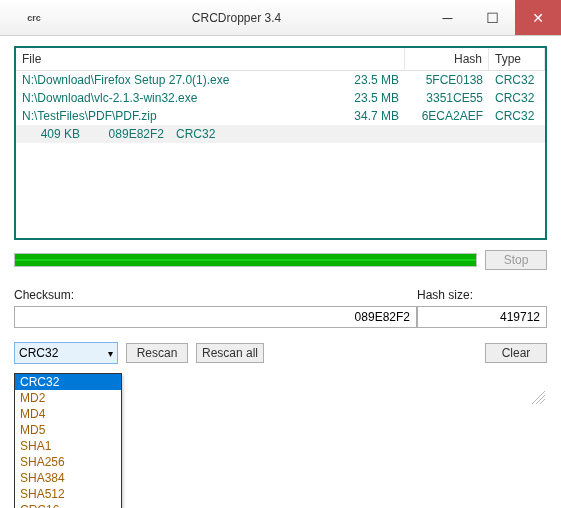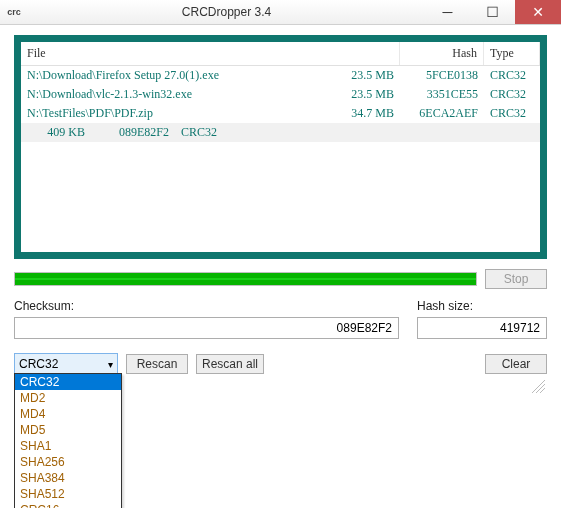--- a/index.html
+++ b/index.html
@@ -1,44 +1,44 @@
 <!DOCTYPE html>
 <html><head>
 <meta charset="utf-8">
 <style>
 * { box-sizing: border-box; margin: 0; padding: 0; }
 body { font-family: "Segoe UI", Tahoma, sans-serif; font-size: 12px; background: #fff; width: 561px; height: 508px; overflow: hidden; position: relative; }
 
-.titlebar { height: 25px; background: linear-gradient(#fff, #f0f0f0); border-bottom: 1px solid #d0d0d0; display: flex; align-items: center; }
+.titlebar { height: 36px; background: linear-gradient(#fff, #f0f0f0); border-bottom: 1px solid #d0d0d0; display: flex; align-items: center; padding-left: 20px; }
 .titlebar .icon-box { width: 28px; display: flex; justify-content: center; font-size: 9px; font-weight: bold; color: #444; }
 .titlebar .title { flex: 1; text-align: center; font-size: 12px; color: #333; }
 .titlebar .controls { display: flex; height: 100%; }
 .titlebar .ctrl { width: 45px; display: flex; align-items: center; justify-content: center; font-size: 14px; color: #333; }
 .titlebar .ctrl.close { background: #c75050; color: #fff; width: 46px; }
 
 .content { padding: 10px 14px; }
 
-.listbox { border: 7px solid #0f766e; background: #fff; height: 224px; overflow: hidden; font-family: Liberation Serif, serif; }
+.listbox { border: 2px solid #0f766e; background: #fff; height: 194px; overflow: hidden; }
 .lh { display: flex; background: #fff; border-bottom: 1px solid #e0e0e0; font-size: 12px; color: #333; }
 .lh .col { padding: 4px 6px; border-right: 1px solid #e8e8e8; }
 .col-file { flex: 1; }
 .col-size { width: 70px; text-align: right; }
 .col-hash { width: 84px; text-align: right; padding-right: 8px; }
 .col-type { width: 56px; }
 .row { display: flex; font-size: 12px; color: #0f766e; }
 .row .cell { padding: 2px 6px; }
 .row.sel { background: #f1f1f1; }
 
 .progress-row { display: flex; align-items: center; gap: 8px; margin-top: 10px; }
 .progress { flex: 1; height: 14px; background: #e8e8e8; border: 1px solid #c0c0c0; position: relative; }
 .progress .bar { position: absolute; inset: 0; background: repeating-linear-gradient(0deg, #06b400 0 5px, #18d018 5px 7px, #06b400 7px 14px); }
 .btn { border: 1px solid #adadad; background: #eee; padding: 2px 5px; font-size: 12px; color: #333; min-width: 62px; text-align: center; }
 .btn.disabled { color: #9a9a9a; }
 
-.fields { display: flex; gap: 18px; margin-top: 10px; }
+.fields { display: flex; margin-top: 18px; }
 .field { display: flex; flex-direction: column; gap: 4px; }
 .field.checksum { flex: 1; }
 .field.filesize { width: 130px; }
 .field label { font-size: 12px; color: #222; }
 .txt { border: 1px solid #adadad; background: #fff; padding: 3px 6px; font-size: 12px; text-align: right; width: 100%; height: 22px; }
 
 .bottom { display: flex; align-items: center; gap: 8px; margin-top: 14px; }
 .combo { position: relative; width: 104px; }
 .combo .sel { border: 1px solid #7eb4ea; background: #e5f1fb; padding: 2px 4px; height: 22px; display: flex; align-items: center; justify-content: space-between; font-size: 12px; }
 .combo .sel .chev { font-size: 10px; }

